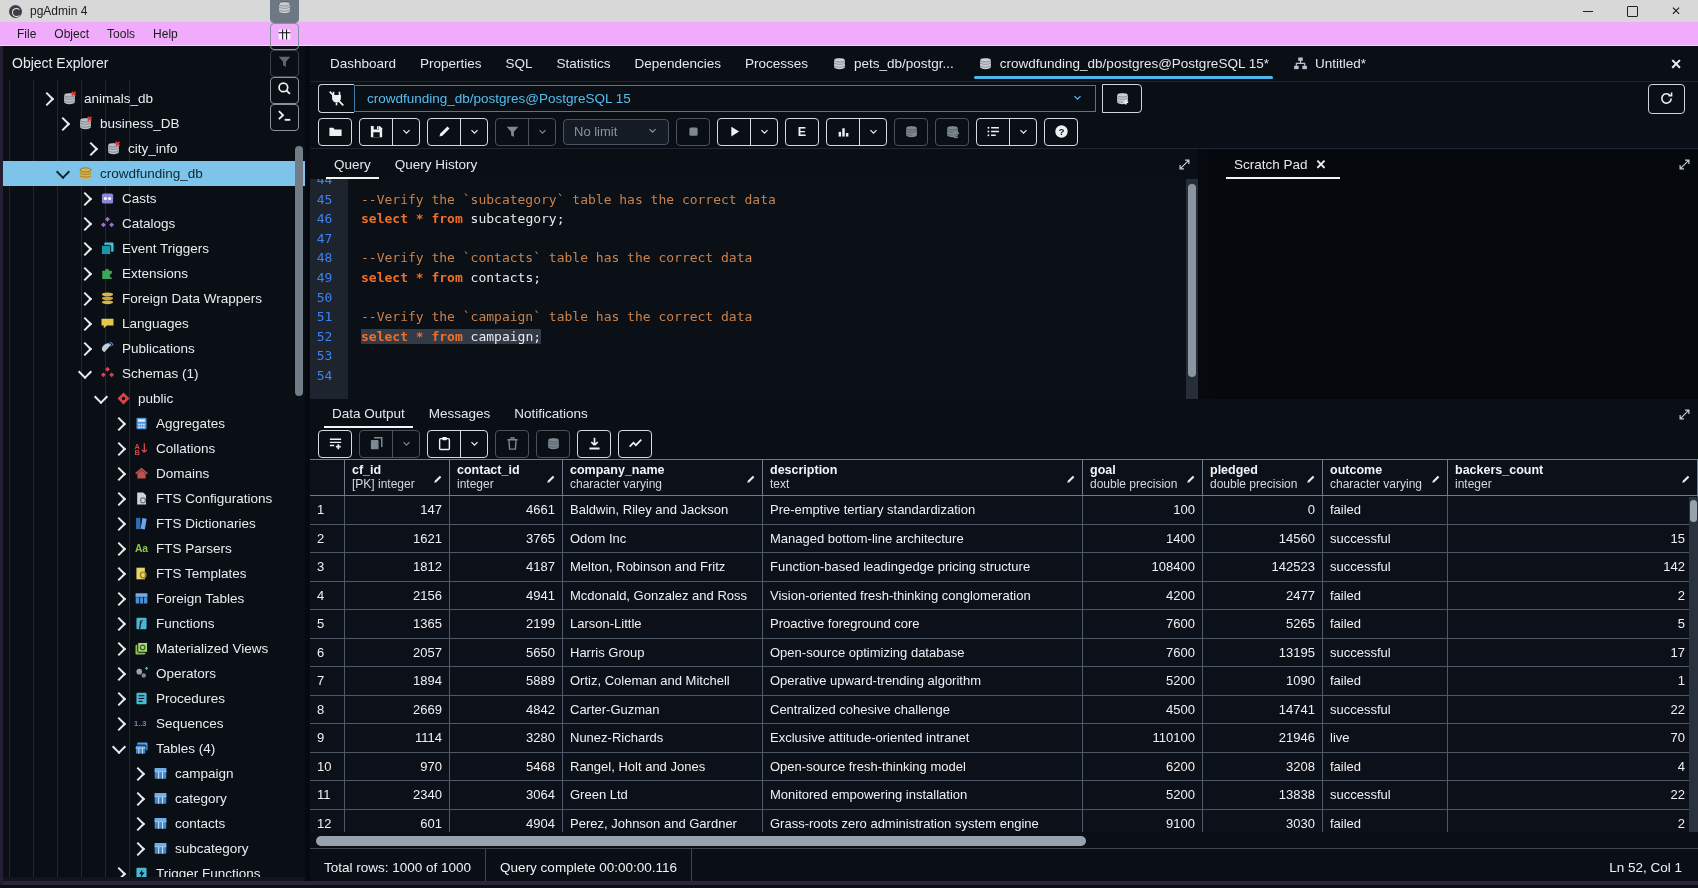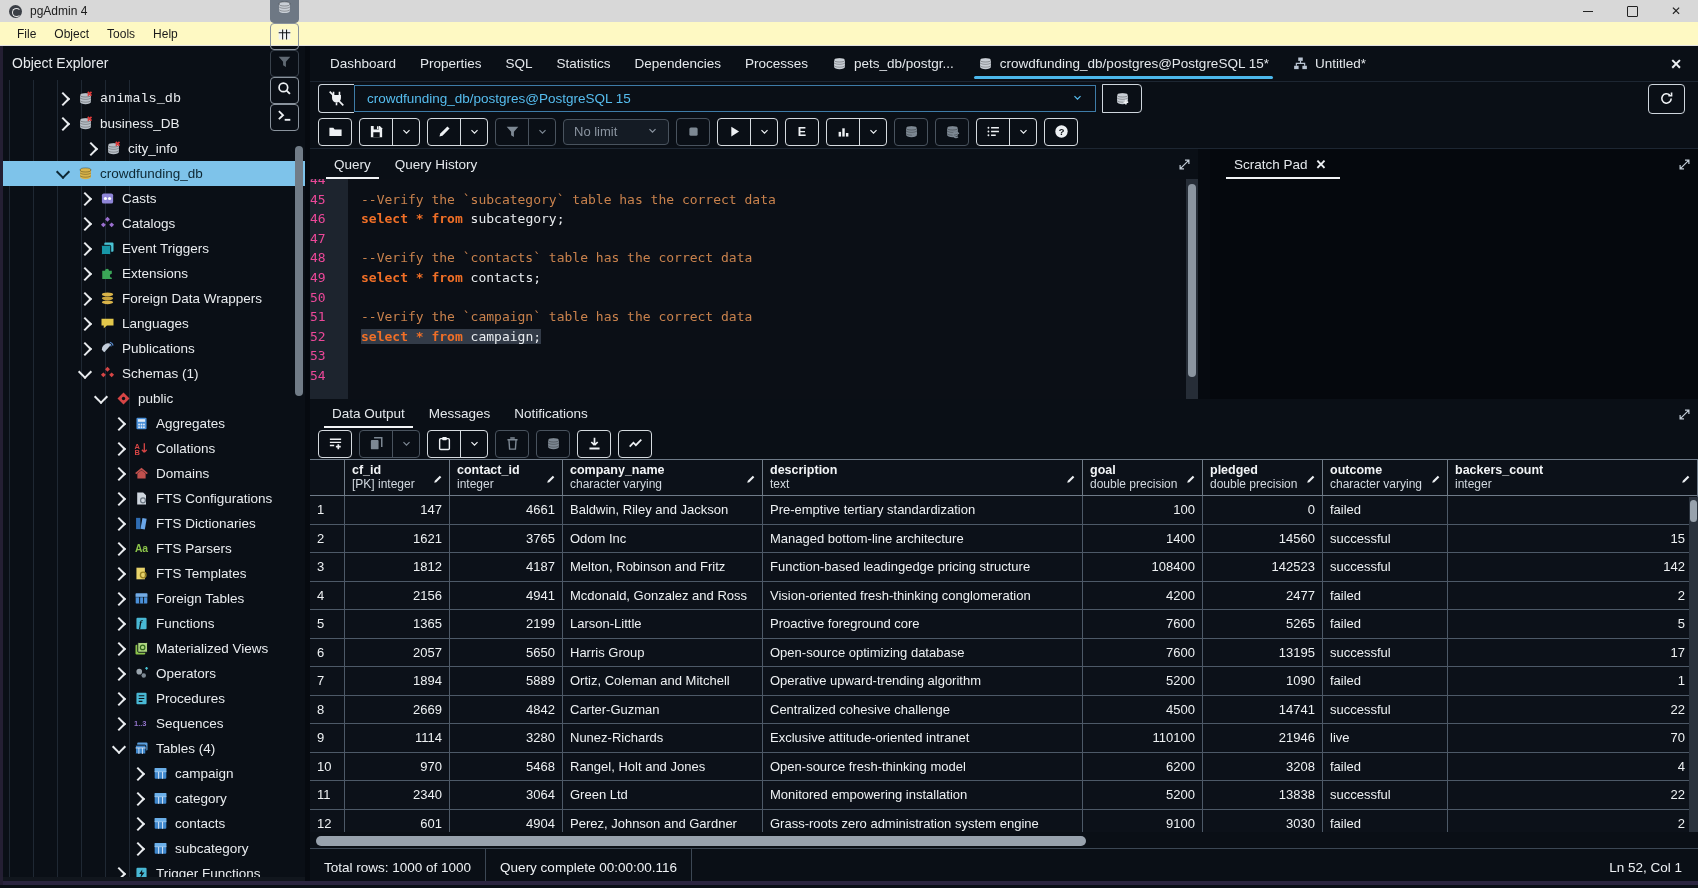--- a/index.html
+++ b/index.html
@@ -6,21 +6,21 @@
   body{width:1698px;height:888px;overflow:hidden;background:#0a0f16;font-family:"Liberation Sans",sans-serif;color:#e9ecef;position:relative}
   
   .titlebar{height:22px;background:#d8d8d8;display:flex;align-items:center;color:#1b1b1b;font-size:12px}
   .titlebar .globe{width:13px;height:13px;border-radius:50%;background:#3b3f46;margin:0 8px 0 9px;position:relative}
   .titlebar .globe::after{content:'';position:absolute;left:3px;top:3px;width:7px;height:7px;border-radius:50%;border:1.5px solid #e8e8e8;border-right-color:transparent}
   .win-controls{margin-left:auto;display:flex;height:100%}
   .win-btn{width:44px;display:flex;align-items:center;justify-content:center;color:#222}
   .glyph-min{width:10px;border-bottom:1.5px solid #222;height:1px}
   .glyph-max{width:9px;height:9px;border:1.2px solid #222;border-radius:1px}
   .glyph-x{font-size:12px;line-height:1}
-  .menubar{height:23px;background:#fef9c3;display:flex;align-items:center;padding-left:8px;border-bottom:1px solid #e2e2e2}
+  .menubar{height:23px;background:#f0abfc;display:flex;align-items:center;padding-left:8px;border-bottom:1px solid #e2e2e2}
   .menu-item{font-size:12px;color:#1b1b1b;padding:0 9px}
   
   .app{display:flex;height:839px;position:relative}
   .app::before{content:'';position:absolute;left:0;top:0;width:3px;height:100%;background:#241f33;z-index:5}
   .bottom-strip{position:absolute;left:0;bottom:0;width:100%;height:4px;background:#2b2540}
   
   .sidebar{width:305px;background:#0a0f16;display:flex;flex-direction:column;position:relative;flex:none}
   .oe-header{height:34px;display:flex;align-items:center;padding:0 6px 0 12px}
   .oe-title{font-size:14px;color:#e9ecef;flex:1}
   .oe-btn{width:27px;height:25px;border:1px solid #8a939d;border-radius:4px;display:flex;align-items:center;justify-content:center;margin-left:4px;background:transparent}
@@ -68,21 +68,21 @@
   .workspace{height:250px;display:flex;flex:none;border-top:1px solid #1d2632}
   .editorpane{width:888px;display:flex;flex-direction:column;flex:none;position:relative}
   .paneltabs{height:30px;display:flex;align-items:center;padding-left:12px;gap:0;position:relative;flex:none}
   .ptab{font-size:13.5px;color:#e4e8ec;padding:0 12px;height:100%;display:flex;align-items:center;position:relative;white-space:nowrap}
   .ptab.active::after{content:'';position:absolute;left:4px;right:4px;bottom:0;height:2px;background:#f2f4f6}
   .panel-expand{position:absolute;right:7px;top:8px}
   .editor{flex:1;position:relative;overflow:hidden;background:#0b0f16;font-family:"DejaVu Sans Mono",monospace;font-size:13px}
   .editor::before{content:'';position:absolute;left:0;top:0;width:38px;height:100%;background:#1d242e}
   .elines{margin-top:-9px;position:relative}
   .eline{display:flex;height:19.6px;line-height:19.6px}
-  .lnum{width:38px;flex:none;color:#ec4899;text-align:left;padding-right:9px;box-sizing:border-box;position:relative;z-index:1}
+  .lnum{width:38px;flex:none;color:#3b82f6;text-align:center;padding-right:9px;box-sizing:border-box;position:relative;z-index:1}
   .lcode{padding-left:13px;white-space:pre}
   .tk-k{color:#f06f27;font-weight:bold}
   .tk-c{color:#c9824d}
   .tk-p{color:#e9ecef}
   .selline{background:#333b48}
   .ed-scroll{position:absolute;right:0;top:0;width:12px;height:100%;background:#262d37}
   .ed-thumb{position:absolute;top:5px;left:2px;width:8px;height:193px;background:#8b95a0;border-radius:4px}
   .hsplit{width:12px;background:#060a10;flex:none}
   .scratch{flex:1;display:flex;flex-direction:column;background:#05080d;min-width:0}
   .scratch-body{flex:1;background:#05080d}
@@ -168,21 +168,21 @@
           </span>
           <span class="oe-btn ">
             <span><svg width="15" height="15" viewBox="0 0 16 16" fill="none">
                 <path d="M2 3.4l4.4 4.2L2 11.8" stroke="#eef1f4" stroke-width="2"></path>
                 <path d="M8.2 12.6h6" stroke="#eef1f4" stroke-width="2"></path>
               </svg></span>
           </span>
         </span>
     </div>
     <div class="tree" id="tree">
-        <div class="titem" style="padding-left: 58px; font-family: Liberation Mono, monospace;">
+        <div class="titem" style="padding-left: 42px;">
           <span class="chev right"></span>
           <span class="ticon">
             <svg width="15" height="15" viewBox="0 0 16 16" fill="none">
               <path d="M2.2 4.2v7.6c0 1.2 2.6 2.2 5.8 2.2s5.8-1 5.8-2.2V4.2" fill="#b9c0c8"></path>
               <ellipse cx="8" cy="4.2" rx="5.8" ry="2.2" fill="#b9c0c8" stroke="rgba(0,0,0,.35)"></ellipse>
               <path d="M2.2 7.4c1 .9 3.1 1.5 5.8 1.5s4.8-.6 5.8-1.5M2.2 10.4c1 .9 3.1 1.5 5.8 1.5s4.8-.6 5.8-1.5" stroke="rgba(0,0,0,.3)"></path>
               <path d="M10.4 1l4 4M14.4 1l-4 4" stroke="#e23c3c" stroke-width="1.7"></path>
             </svg>
           </span>
           <span>animals_db</span>

